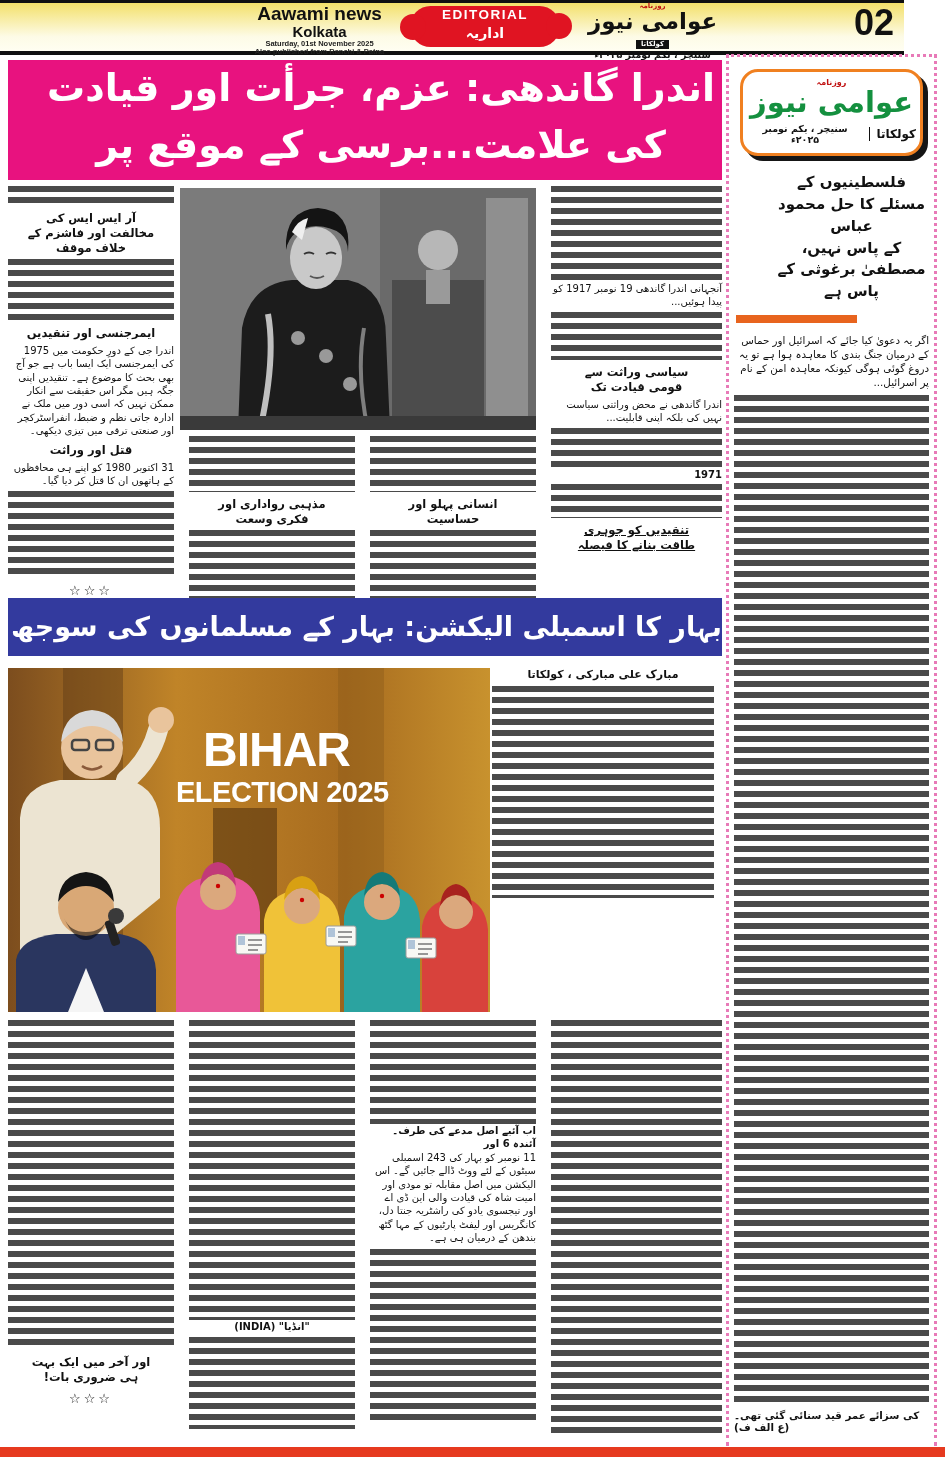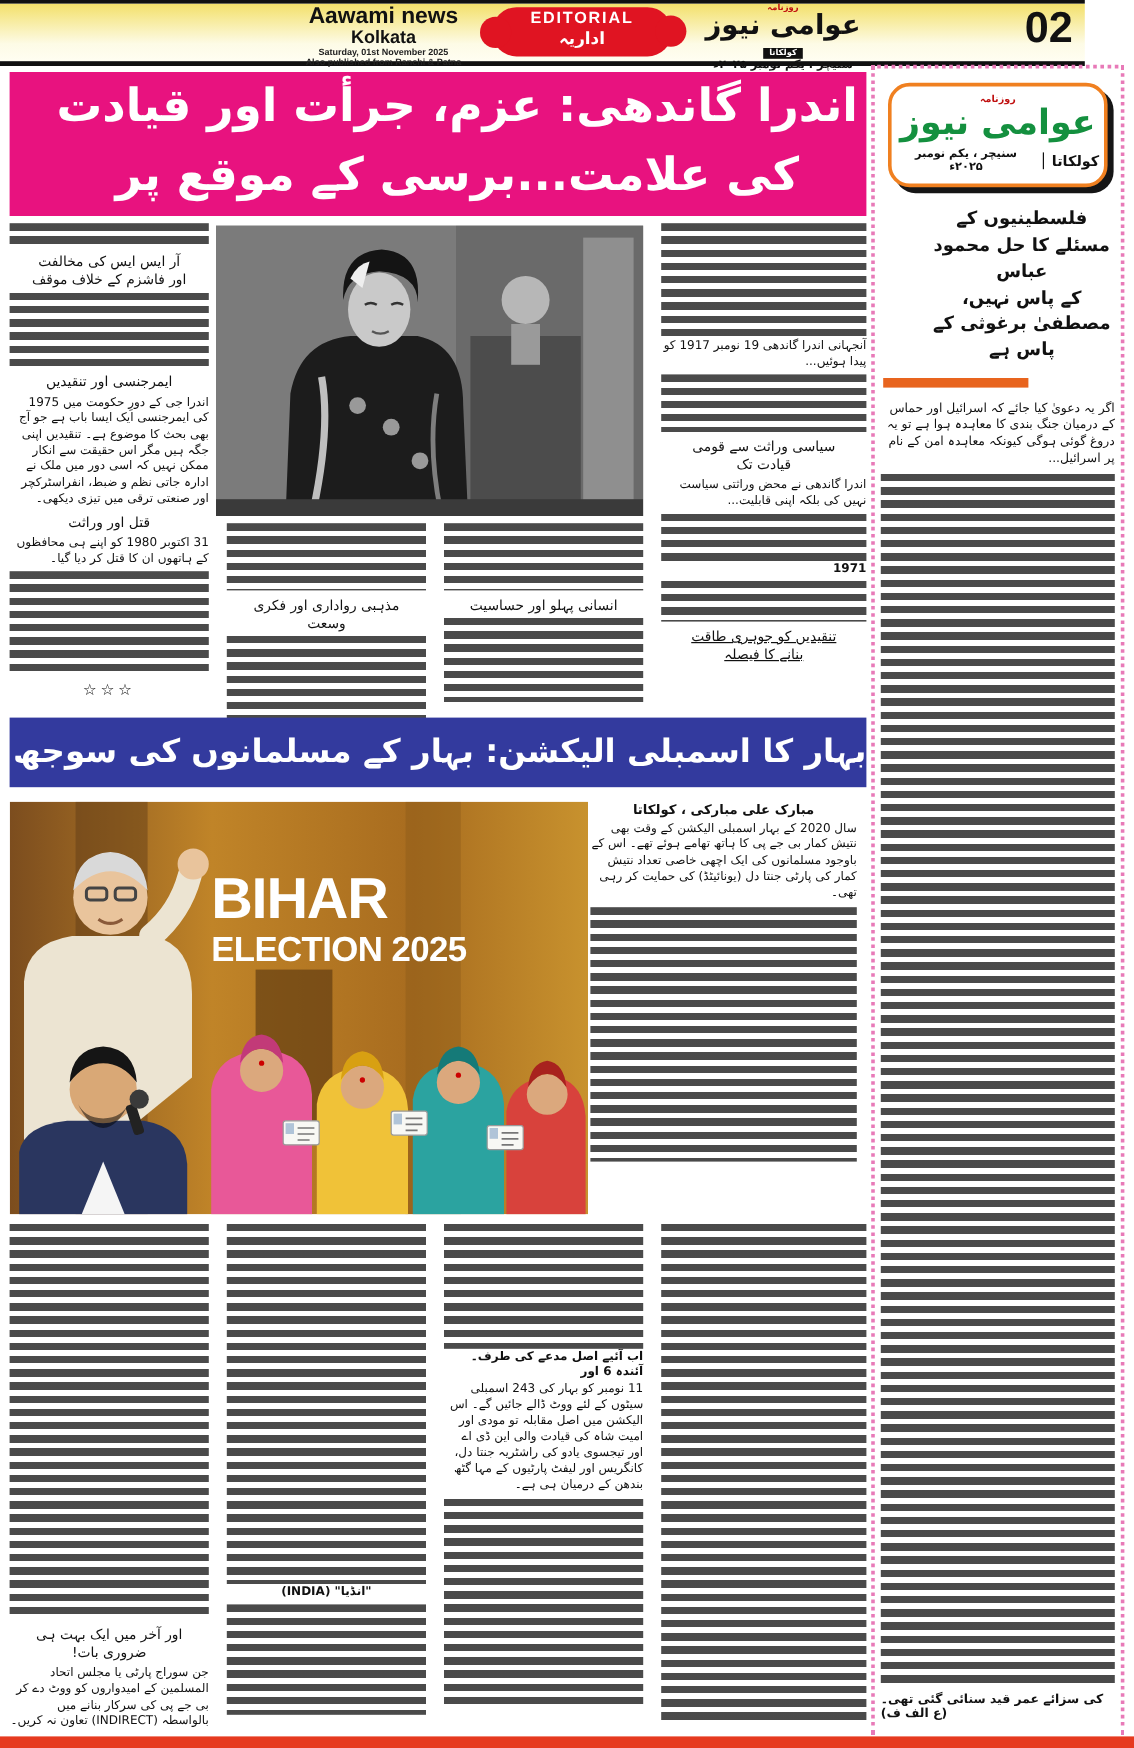--- a/index.html
+++ b/index.html
@@ -36,33 +36,33 @@
                color:#fff;text-align:center;font-weight:700;}
   .indira-head .l{font-size:38px;line-height:57px;white-space:nowrap;padding-left:32px;}
   .cols{position:absolute;left:8px;width:714px;}
   .cols1{top:186px;height:410px;}
   .col{position:absolute;top:0;width:166px;height:100%;}
   .colA{left:0;} .colB{left:181px;} .colC{left:362px;} .colD{left:543px;width:171px;}
   .photo{position:absolute;left:172px;top:2px;width:356px;height:242px;background:#707070;overflow:hidden;}
 
   .sim{background:repeating-linear-gradient(to bottom,#1d1d1d 0px,#1d1d1d 6.2px,transparent 6.2px,transparent 11px);
        opacity:.8;width:100%;}
-  .subhead{font-weight:400;text-align:center;font-size:11.5px;line-height:1.3;direction:rtl;margin:5px 16px 3px;}
+  .subhead{font-weight:700;text-align:center;font-size:11.5px;line-height:1.3;direction:rtl;margin:5px 16px 3px;}
   .subhead.ul{text-decoration:underline;}
   .para{font-size:10px;line-height:13.4px;text-align:right;direction:rtl;}
   .stars{text-align:center;font-size:13px;letter-spacing:3px;margin-top:6px;}
   .below-photo{margin-top:250px;}
 
   
   .bihar-bar{position:absolute;left:8px;top:598px;width:714px;height:58px;background:#333a9e;
              color:#fff;text-align:center;font-weight:800;font-size:27px;line-height:58px;white-space:nowrap;}
   .bihar-img{position:absolute;left:8px;top:668px;width:482px;height:344px;overflow:hidden;}
   .bihar-title{position:absolute;left:168px;top:58px;color:#fff;font-family:"Liberation Sans",sans-serif;
                font-weight:900;line-height:1;z-index:3;}
-  .bihar-title .b1{font-size:48px;letter-spacing:-1px;}
+  .bihar-title .b1{font-size:48px;letter-spacing:-1px;margin-left:27px;}
   .bihar-title .b2{font-size:29px;letter-spacing:-0.5px;margin-top:4px;}
   .bihar-side{position:absolute;left:492px;top:668px;width:222px;height:344px;}
   .byline{font-weight:700;text-align:center;font-size:11px;direction:rtl;margin-bottom:3px;}
   .cols2{top:1020px;height:422px;}
 
   
   .rcol{position:absolute;left:726px;top:54px;width:211px;height:1392px;
         border-left:3px dotted #e87ab8;border-top:3px dotted #e87ab8;border-right:3px dotted #e87ab8;
         padding:0 5px;box-sizing:border-box;}
   .rbox{margin:12px 6px 4px;border:3px solid #f08020;border-radius:18px;box-shadow:5px 5px 0 #151515;
@@ -237,29 +237,27 @@
     </g>
   </svg>
   <div class="bihar-title">
     <div class="b1">BIHAR</div>
     <div class="b2">ELECTION 2025</div>
   </div>
 </div>
 
 <div class="bihar-side">
   <div class="byline">مبارک علی مبارکی ، کولکاتا</div>
-  <div class="para">سال 2020 کے بہار اسمبلی الیکشن کے وقت بھی نتیش کمار بی جے پی کا ہاتھ تھامے ہوئے تھے۔ اس کے باوجود مسلمانوں کی ایک اچھی خاصی تعداد نتیش کمار کی پارٹی جنتا دل (یونائیٹڈ) کی حمایت کر رہی تھی۔</div>
   <div class="sim" style="height:212px;margin-top:5px"></div>
 </div>
 
 <div class="cols cols2">
   <div class="col colA">
     <div class="sim" style="height:330px"></div>
     <div class="subhead">اور آخر میں ایک بہت ہی ضروری بات!</div>
-    <div class="para">جن سوراج پارٹی یا مجلس اتحاد المسلمین کے امیدواروں کو ووٹ دے کر بی جے پی کی سرکار بنانے میں بالواسطہ (INDIRECT) تعاون نہ کریں۔</div>
     <div class="stars">☆☆☆</div>
   </div>
   <div class="col colB">
     <div class="sim" style="height:300px"></div>
     <div class="para" style="font-weight:700;text-align:center">"انڈیا" (INDIA)</div>
     <div class="sim" style="height:92px;margin-top:4px"></div>
   </div>
   <div class="col colC">
     <div class="sim" style="height:104px"></div>
     <div class="para" style="font-weight:700">اب آئیے اصل مدعے کی طرف۔ آئندہ 6 اور</div>

